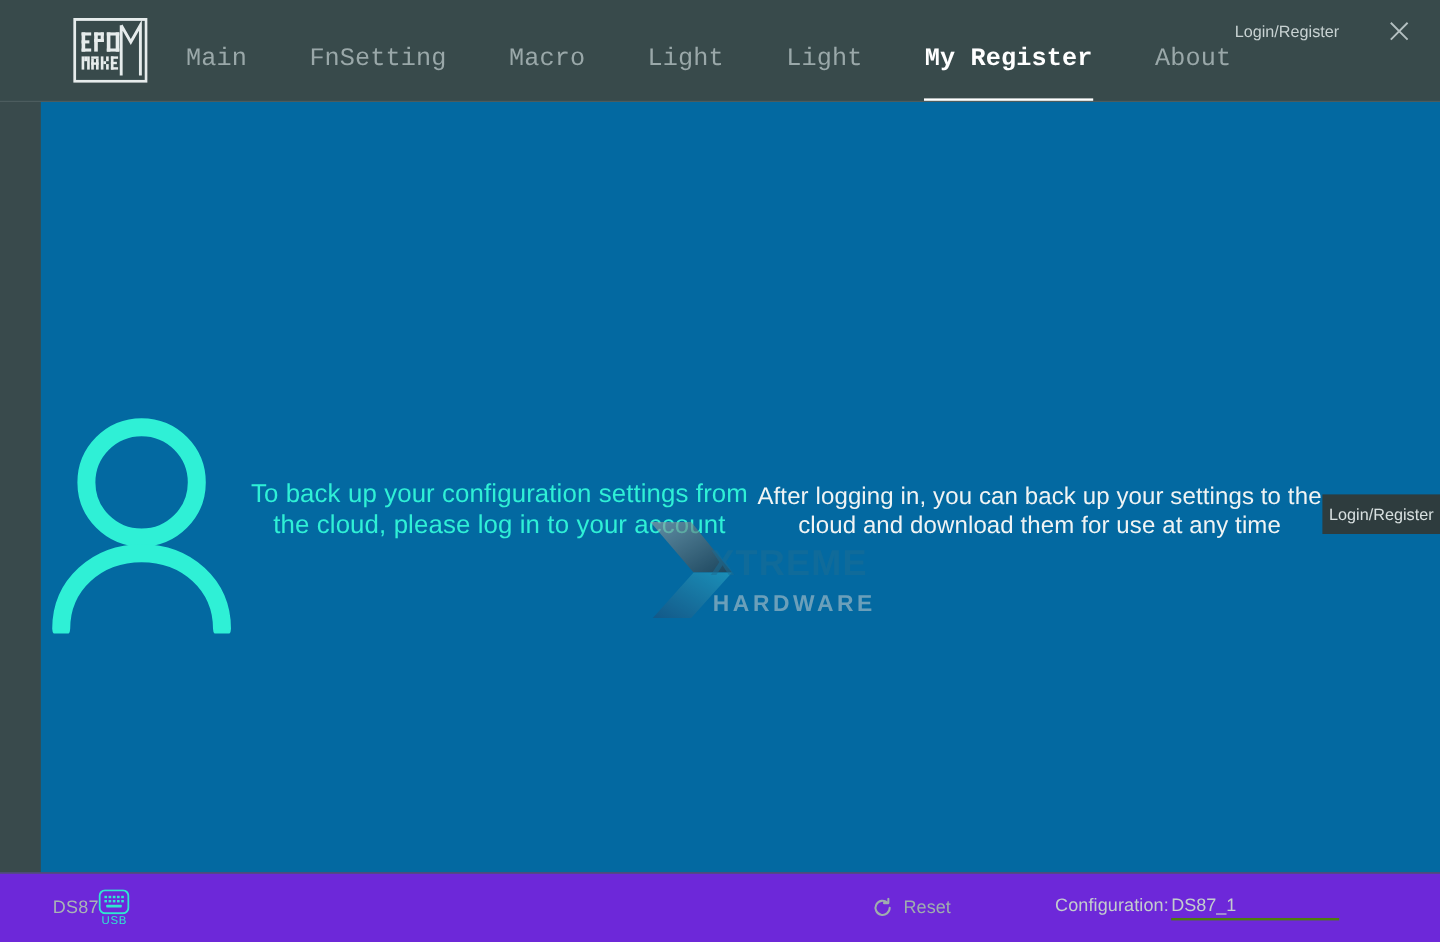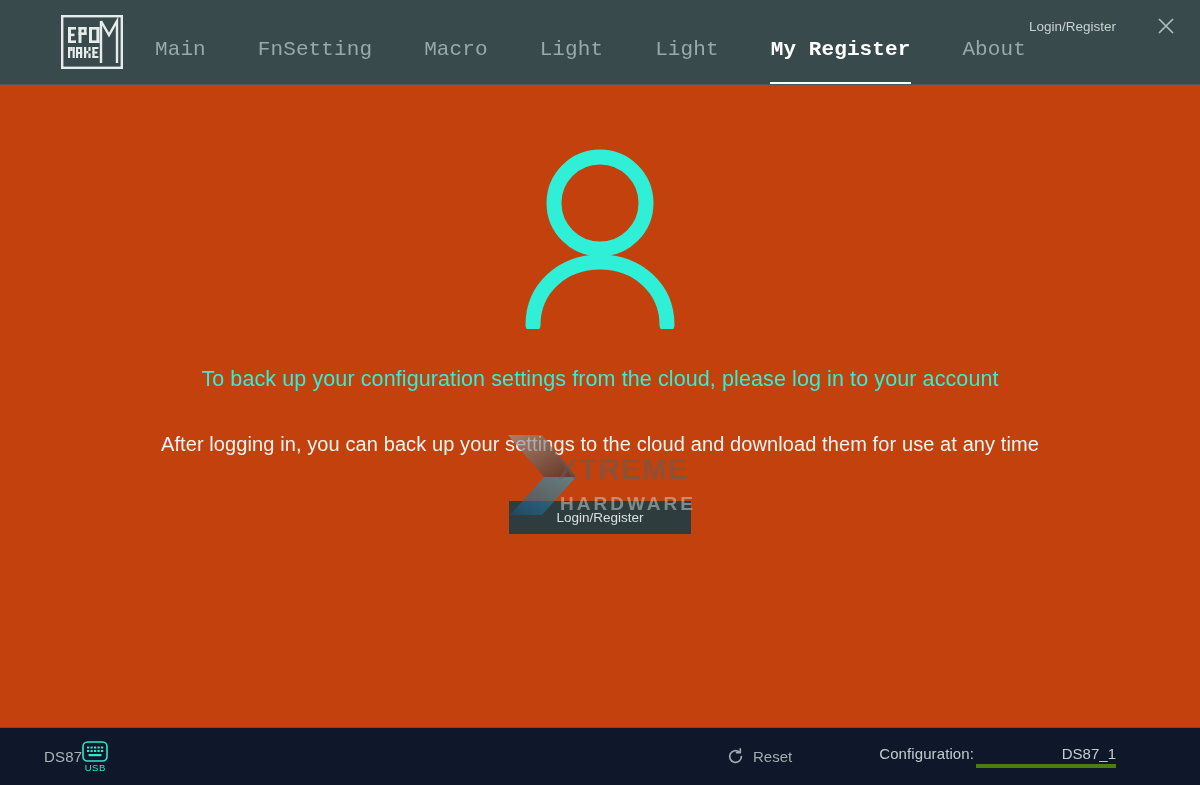--- a/index.html
+++ b/index.html
@@ -107,24 +107,25 @@
     align-items: center;
     justify-content: center;
     color: #b3bfc0;
   }
 
   
   .main {
     flex: 1 1 auto;
     position: relative;
     display: flex;
-    flex-direction: column;
-    align-items: center;
-    background: #c2410c;
+    flex-direction: row;
+    align-items: center;
+    background: #0369a1;
     overflow: hidden;
+    margin-left: 34px;
   }
 
   .avatar {
     margin-top: 58px;
     width: 168px;
     height: 186px;
   }
 
   .headline {
     margin-top: 38px;
@@ -182,21 +183,21 @@
   }
 
   
   .footer {
     flex: 0 0 58px;
     height: 58px;
     border-top: 1px solid #4a5a5c;
     display: flex;
     align-items: center;
     position: relative;
-    background: #0f172a;
+    background: #6d28d9;
   }
 
   .device-name {
     margin-left: 44px;
     font-size: 15px;
     color: #a8b4b5;
     letter-spacing: 0.2px;
   }
 
   .device-conn {
@@ -237,24 +238,24 @@
     align-items: baseline;
   }
   .config-label {
     font-size: 15px;
     color: #c3cdcd;
     letter-spacing: 0.1px;
   }
   .config-value {
     margin-left: 2px;
     width: 140px;
-    text-align: right;
+    text-align: left;
     font-size: 15px;
     color: #c3cdcd;
-    border-bottom: 4px solid #4d7c0f;
+    border-bottom: 2px solid #4d7c0f;
     padding-bottom: 2px;
     cursor: text;
   }
 </style>
 </head>
 <body>
 
 <div class="app">
 
   <div class="header">

